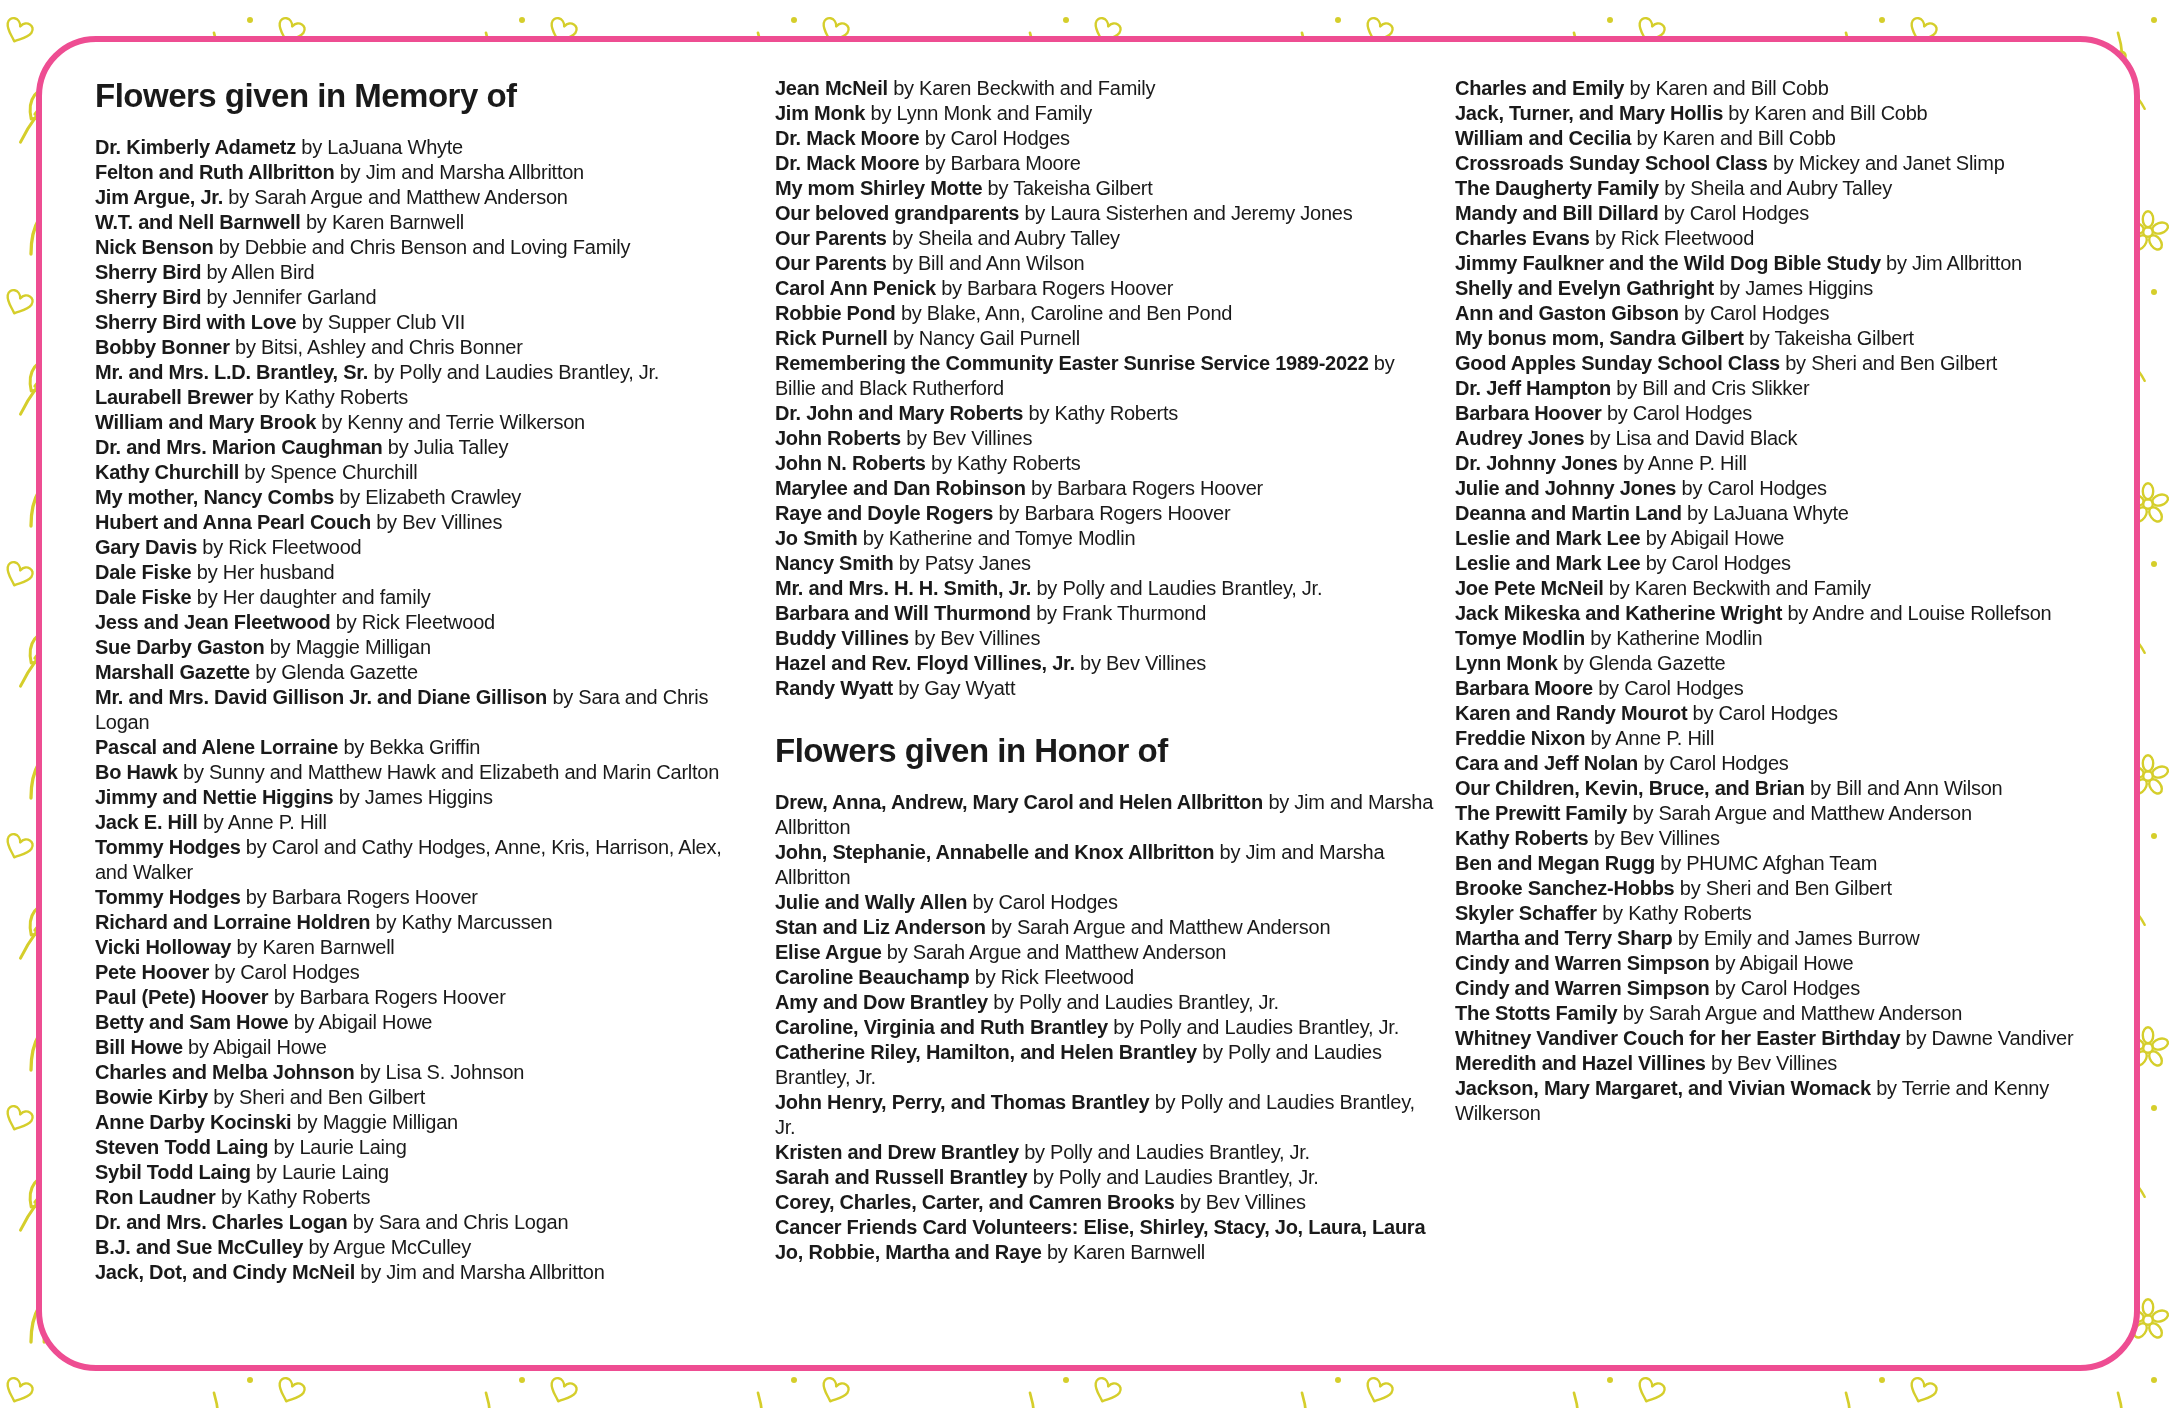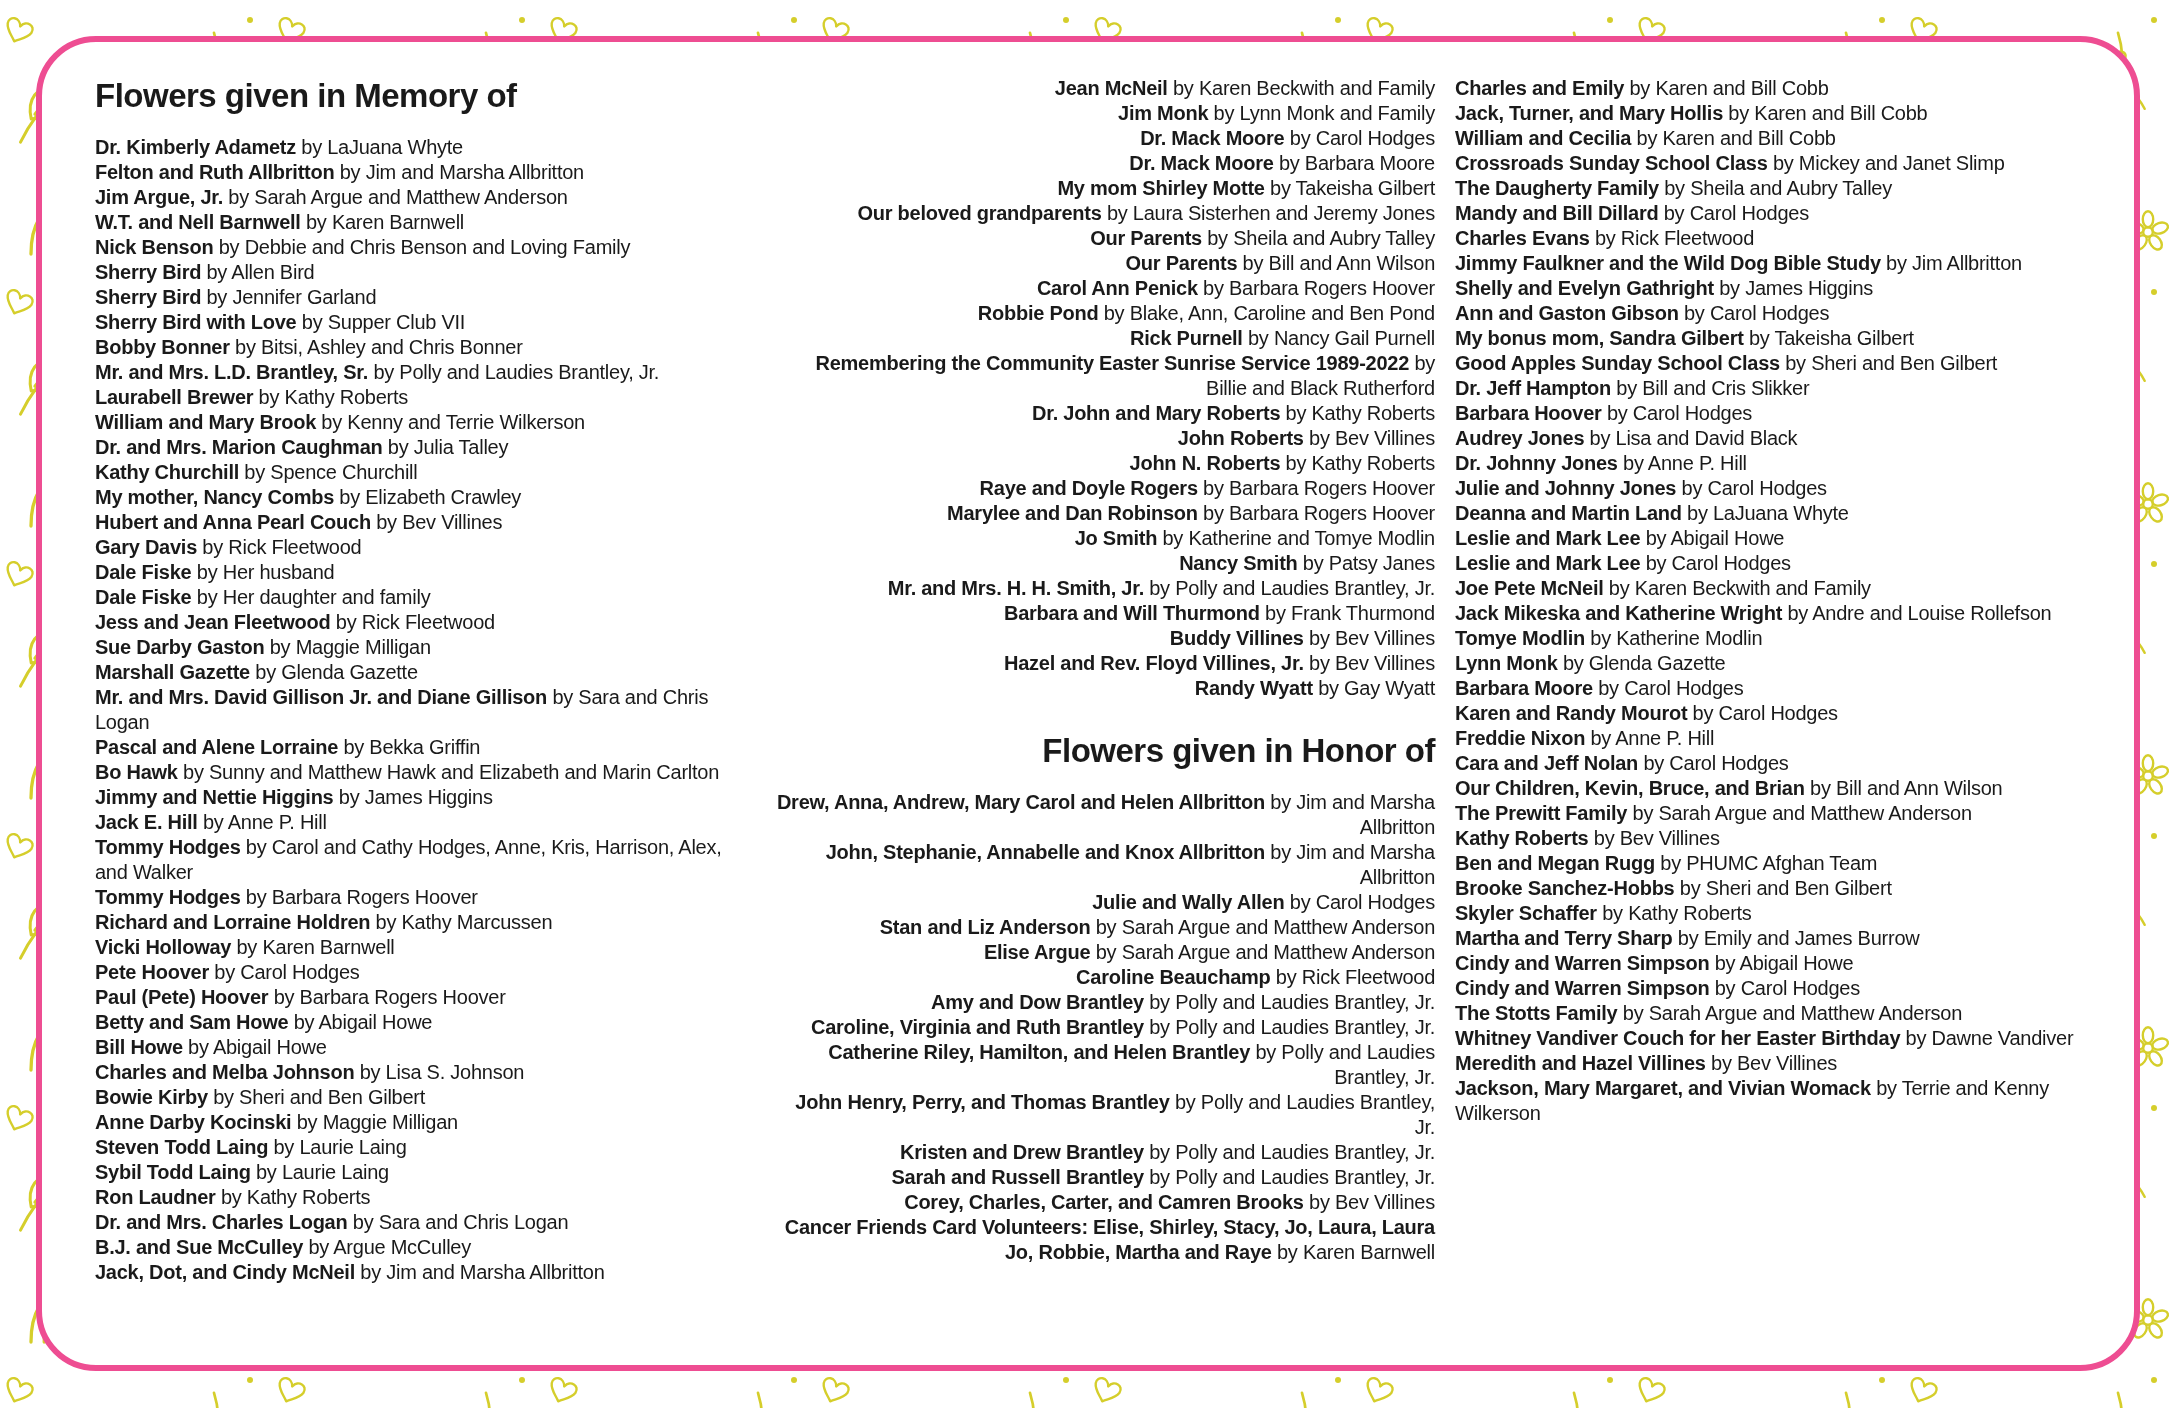--- a/index.html
+++ b/index.html
@@ -15,21 +15,21 @@
   .card{
     position:absolute;left:36px;top:36px;right:36px;bottom:37px;
     background:#ffffff;border:6px solid #ee4d92;border-radius:60px;
   }
   .column{
     position:absolute;top:76px;
     color:#1a1a1a;
     font-size:20px;line-height:25px;letter-spacing:-0.25px;
   }
   .col-0{left:95px;width:645px;}
-  .col-1{left:775px;width:660px;text-align:right;}
+  .col-1{left:775px;width:660px;}
   .col-2{left:1455px;width:640px;}
   .section-title{
     font-size:33px;line-height:40px;font-weight:700;letter-spacing:-0.5px;
     margin:30px 0 19px 0;color:#1a1a1a;
   }
   .column .section-title:first-child{margin-top:0;}
   .entry{margin:0;padding:0;}
   .entry strong{font-weight:700;}
 </style>
 </head>
@@ -152,22 +152,22 @@
       <p class="entry"><strong>Our beloved grandparents</strong> <span>by</span> <span>Laura Sisterhen and Jeremy Jones</span></p>
       <p class="entry"><strong>Our Parents</strong> <span>by</span> <span>Sheila and Aubry Talley</span></p>
       <p class="entry"><strong>Our Parents</strong> <span>by</span> <span>Bill and Ann Wilson</span></p>
       <p class="entry"><strong>Carol Ann Penick</strong> <span>by</span> <span>Barbara Rogers Hoover</span></p>
       <p class="entry"><strong>Robbie Pond</strong> <span>by</span> <span>Blake, Ann, Caroline and Ben Pond</span></p>
       <p class="entry"><strong>Rick Purnell</strong> <span>by</span> <span>Nancy Gail Purnell</span></p>
       <p class="entry"><strong>Remembering the Community Easter Sunrise Service 1989-2022</strong> <span>by</span> <span>Billie and Black Rutherford</span></p>
       <p class="entry"><strong>Dr. John and Mary Roberts</strong> <span>by</span> <span>Kathy Roberts</span></p>
       <p class="entry"><strong>John Roberts</strong> <span>by</span> <span>Bev Villines</span></p>
       <p class="entry"><strong>John N. Roberts</strong> <span>by</span> <span>Kathy Roberts</span></p>
+      <p class="entry"><strong>Marylee and Dan Robinson</strong> <span>by</span> <span>Barbara Rogers Hoover</span></p>
       <p class="entry"><strong>Raye and Doyle Rogers</strong> <span>by</span> <span>Barbara Rogers Hoover</span></p>
-      <p class="entry"><strong>Marylee and Dan Robinson</strong> <span>by</span> <span>Barbara Rogers Hoover</span></p>
       <p class="entry"><strong>Jo Smith</strong> <span>by</span> <span>Katherine and Tomye Modlin</span></p>
       <p class="entry"><strong>Nancy Smith</strong> <span>by</span> <span>Patsy Janes</span></p>
       <p class="entry"><strong>Mr. and Mrs. H. H.  Smith, Jr.</strong> <span>by</span> <span>Polly and Laudies Brantley, Jr.</span></p>
       <p class="entry"><strong>Barbara and Will Thurmond</strong> <span>by</span> <span>Frank Thurmond</span></p>
       <p class="entry"><strong>Buddy Villines</strong> <span>by</span> <span>Bev Villines</span></p>
       <p class="entry"><strong>Hazel and Rev. Floyd Villines, Jr.</strong> <span>by</span> <span>Bev Villines</span></p>
       <p class="entry"><strong>Randy Wyatt</strong> <span>by</span> <span>Gay Wyatt</span></p>
       <h2 class="section-title">Flowers given in Honor of</h2>
       <p class="entry"><strong>Drew, Anna, Andrew, Mary Carol and Helen Allbritton</strong> <span>by</span> <span>Jim and Marsha Allbritton</span></p>
       <p class="entry"><strong>John, Stephanie, Annabelle and Knox Allbritton</strong> <span>by</span> <span>Jim and Marsha Allbritton</span></p>

